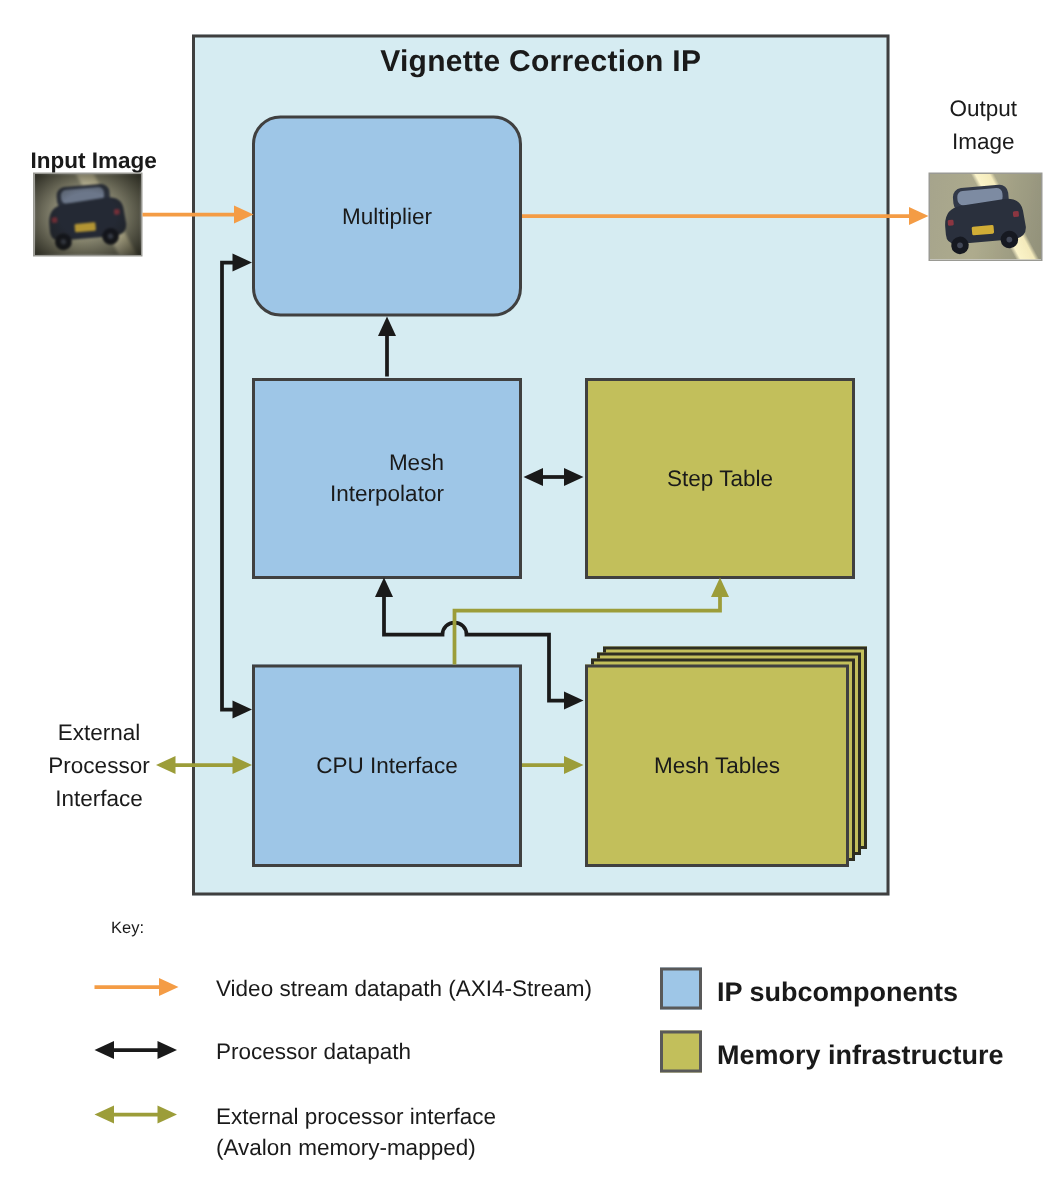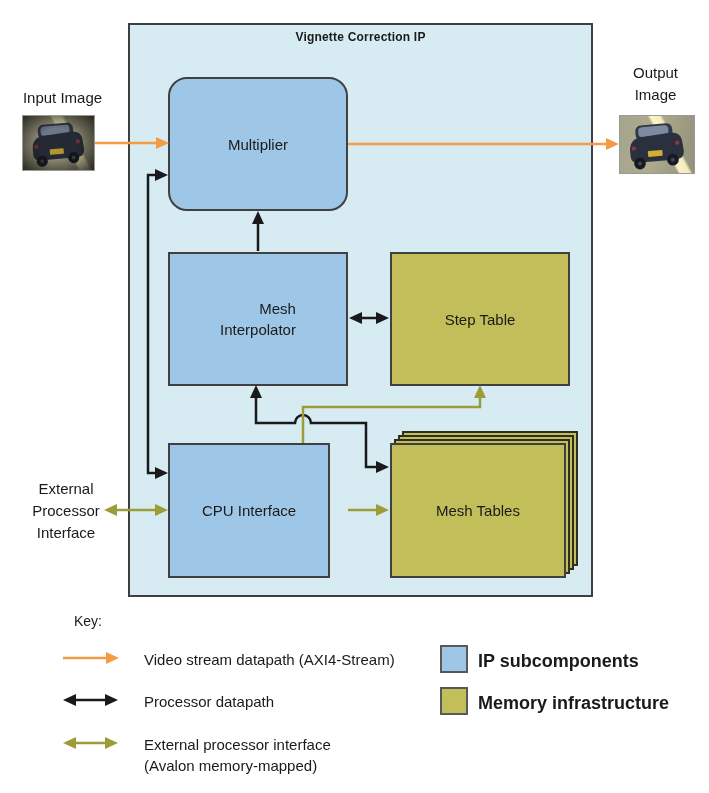--- a/index.html
+++ b/index.html
@@ -16,44 +16,44 @@
   body{font-family:"Liberation Sans",sans-serif;color:#1a1a1a;}
   .canvas{position:relative;width:709px;height:793px;background:#fff;overflow:hidden;}
 
   
   .ip-container{
     position:absolute;left:128px;top:23px;width:465px;height:574px;
     background:var(--container-fill);border:2px solid #3f3f3f;
   }
   .diagram-title{
     position:absolute;left:128px;top:30px;width:465px;text-align:center;
-    font-size:12px;font-weight:bold;letter-spacing:.2px;
+    font-size:20px;font-weight:bold;letter-spacing:.2px;
   }
 
   
   .block{
     position:absolute;display:flex;align-items:center;justify-content:center;
     border:2px solid var(--border);font-size:15px;text-align:center;
     white-space:pre-line;line-height:21px;
   }
   .ip-block{background:var(--ip-block-fill);}
   .mem-block{background:var(--memory-fill);}
   .blk-multiplier{left:168px;top:77px;width:180px;height:134px;border-radius:19px;}
   .blk-interp{left:168px;top:252px;width:180px;height:134px;text-align:right;}
-  .blk-cpu{left:168px;top:443px;width:162px;height:135px;align-items:center;}
+  .blk-cpu{left:168px;top:443px;width:180px;height:135px;align-items:center;}
   .blk-step{left:390px;top:252px;width:180px;height:134px;}
   .blk-mesh{left:390px;top:443px;width:176px;height:135px;z-index:4;justify-content:center;}
   .mesh-layer{position:absolute;width:176px;height:135px;background:var(--memory-fill);border:2px solid #2e2e22;}
   .mesh-l1{left:394px;top:439px;z-index:3;}
   .mesh-l2{left:398px;top:435px;z-index:2;}
   .mesh-l3{left:402px;top:431px;z-index:1;}
 
   
   .ext-label{position:absolute;font-size:15px;text-align:center;white-space:pre-line;line-height:22px;}
-  .lbl-input{left:10px;top:87px;width:105px;}
+  .lbl-input{left:10px;top:97px;width:105px;font-weight:bold;}
   .lbl-output{left:608px;top:62px;width:95px;}
   .lbl-extproc{left:12px;top:478px;width:108px;}
 
   
   .thumb{position:absolute;overflow:hidden;border:1px solid #9a9a94;}
   .thumb-input{left:22px;top:115px;width:73px;height:56px;}
   .thumb-output{left:619px;top:115px;width:76px;height:59px;}
   .thumb-scene{position:absolute;inset:0;
     background:
       linear-gradient(62deg, rgba(0,0,0,0) 55%, rgba(228,221,184,.95) 58%, rgba(221,213,172,.95) 67%, rgba(0,0,0,0) 70%),
@@ -69,21 +69,21 @@
   .wires{position:absolute;left:0;top:0;width:709px;height:793px;pointer-events:none;}
   .stroke-orange{stroke:var(--video-arrow);}
   .fill-orange{fill:var(--video-arrow);}
   .stroke-black{stroke:var(--processor-arrow);}
   .fill-black{fill:var(--processor-arrow);}
   .stroke-olive{stroke:var(--external-arrow);}
   .fill-olive{fill:var(--external-arrow);}
   .wire{fill:none;stroke-width:2.5;}
 
   
-  .key-heading{position:absolute;left:74px;top:613px;font-size:14px;}
+  .key-heading{position:absolute;left:74px;top:613px;font-size:11px;}
   .key-label{position:absolute;left:128px;font-size:15px;white-space:pre-line;line-height:21px;margin-left:16px;}
   .key-lbl-1{top:649px;}
   .key-lbl-2{top:691px;}
   .key-lbl-3{top:734px;}
   .swatch{position:absolute;width:28px;height:28px;border:2px solid #595959;}
   .swatch-blue{left:440px;top:645px;background:var(--ip-block-fill);}
   .swatch-olive{left:440px;top:687px;background:var(--memory-fill);}
   .swatch-label{position:absolute;left:478px;font-size:18px;font-weight:bold;}
   .sw-lbl-1{top:651px;}
   .sw-lbl-2{top:693px;}

